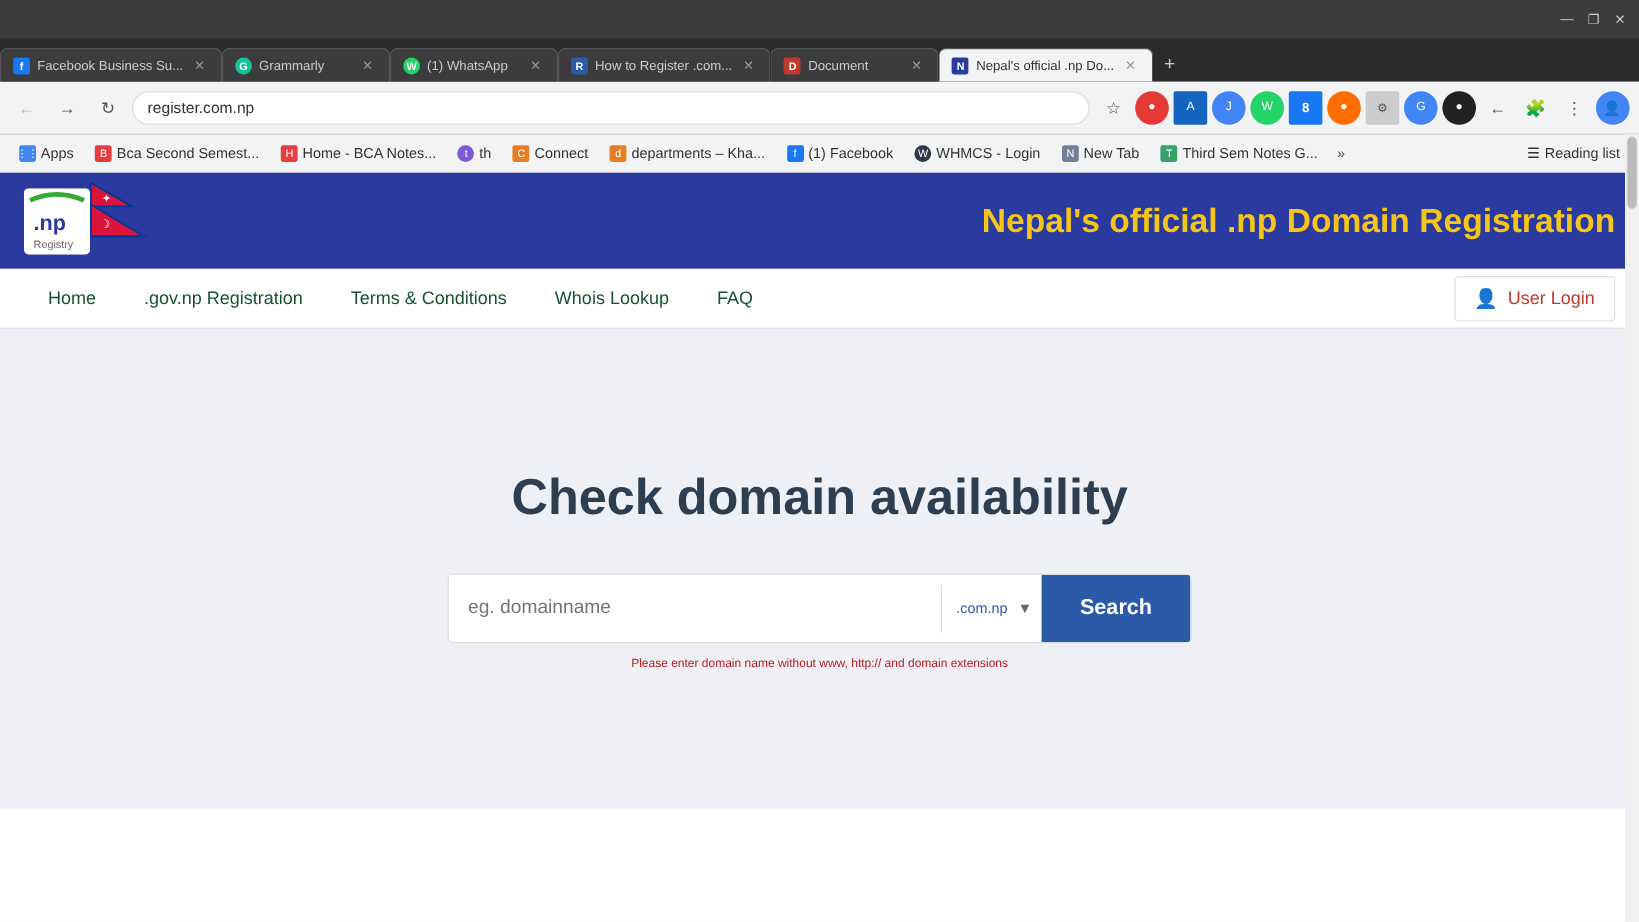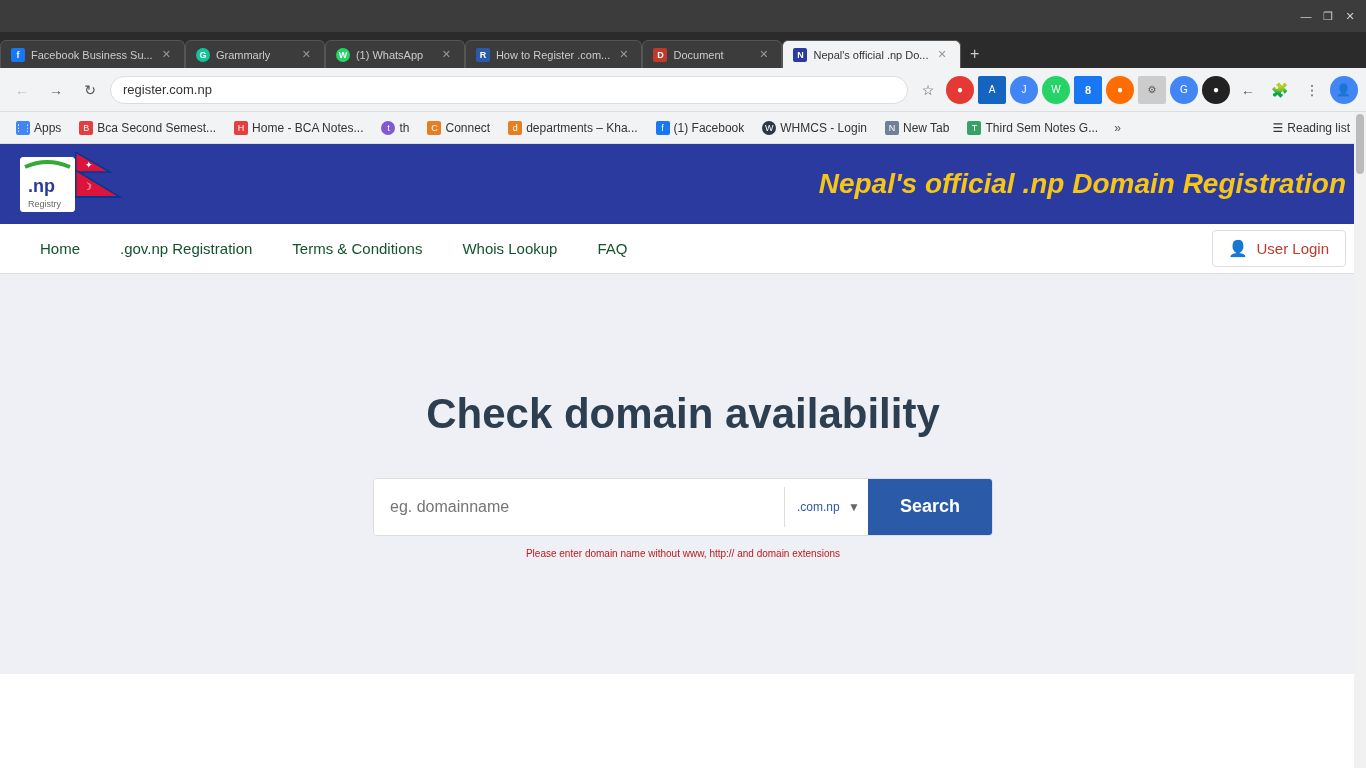--- a/index.html
+++ b/index.html
@@ -41,21 +41,21 @@
     .fav-apps { background: #4285f4; color: #fff; font-size: 9px; border-radius: 2px; }
     .more-btn { padding: 3px 6px; font-size: 12px; color: #555; cursor: pointer; }
 
     
     .website { background: #fff; }
 
     
     .site-header { background: #2b3a9f; display: flex; align-items: center; justify-content: space-between; padding: 10px 20px; height: 80px; }
     .site-logo { display: flex; align-items: center; gap: 0; }
     .logo-np { width: 55px; height: 55px; background: #fff; border-radius: 4px; display: flex; align-items: flex-start; justify-content: center; overflow: hidden; position: relative; }
-    .site-title { font-size: 28px; font-weight: bold; color: #f5c518; font-style: italic; }
+    .site-title { font-size: 28px; font-weight: bold; color: #f5c518; }
 
     
     .site-nav { background: #fff; display: flex; align-items: center; padding: 0 20px; border-bottom: 1px solid #ddd; height: 50px; box-shadow: 0 1px 3px rgba(0,0,0,0.1); }
     .nav-items { display: flex; align-items: center; gap: 0; flex: 1; }
     .nav-item { padding: 0 20px; height: 50px; display: flex; align-items: center; color: #14532d; font-size: 15px; text-decoration: none; cursor: pointer; }
     .user-login-btn { margin-left: auto; background: #fff; border: 1px solid #ddd; border-radius: 4px; padding: 8px 16px; display: flex; align-items: center; gap: 8px; cursor: pointer; color: #c0392b; font-size: 15px; }
 
     
     .main-content { background: #eef0f5; display: flex; flex-direction: column; align-items: center; justify-content: center; min-height: 400px; padding: 60px 20px; }
     .page-heading { font-size: 42px; font-weight: 600; color: #2c3e50; margin-bottom: 40px; text-align: center; }

